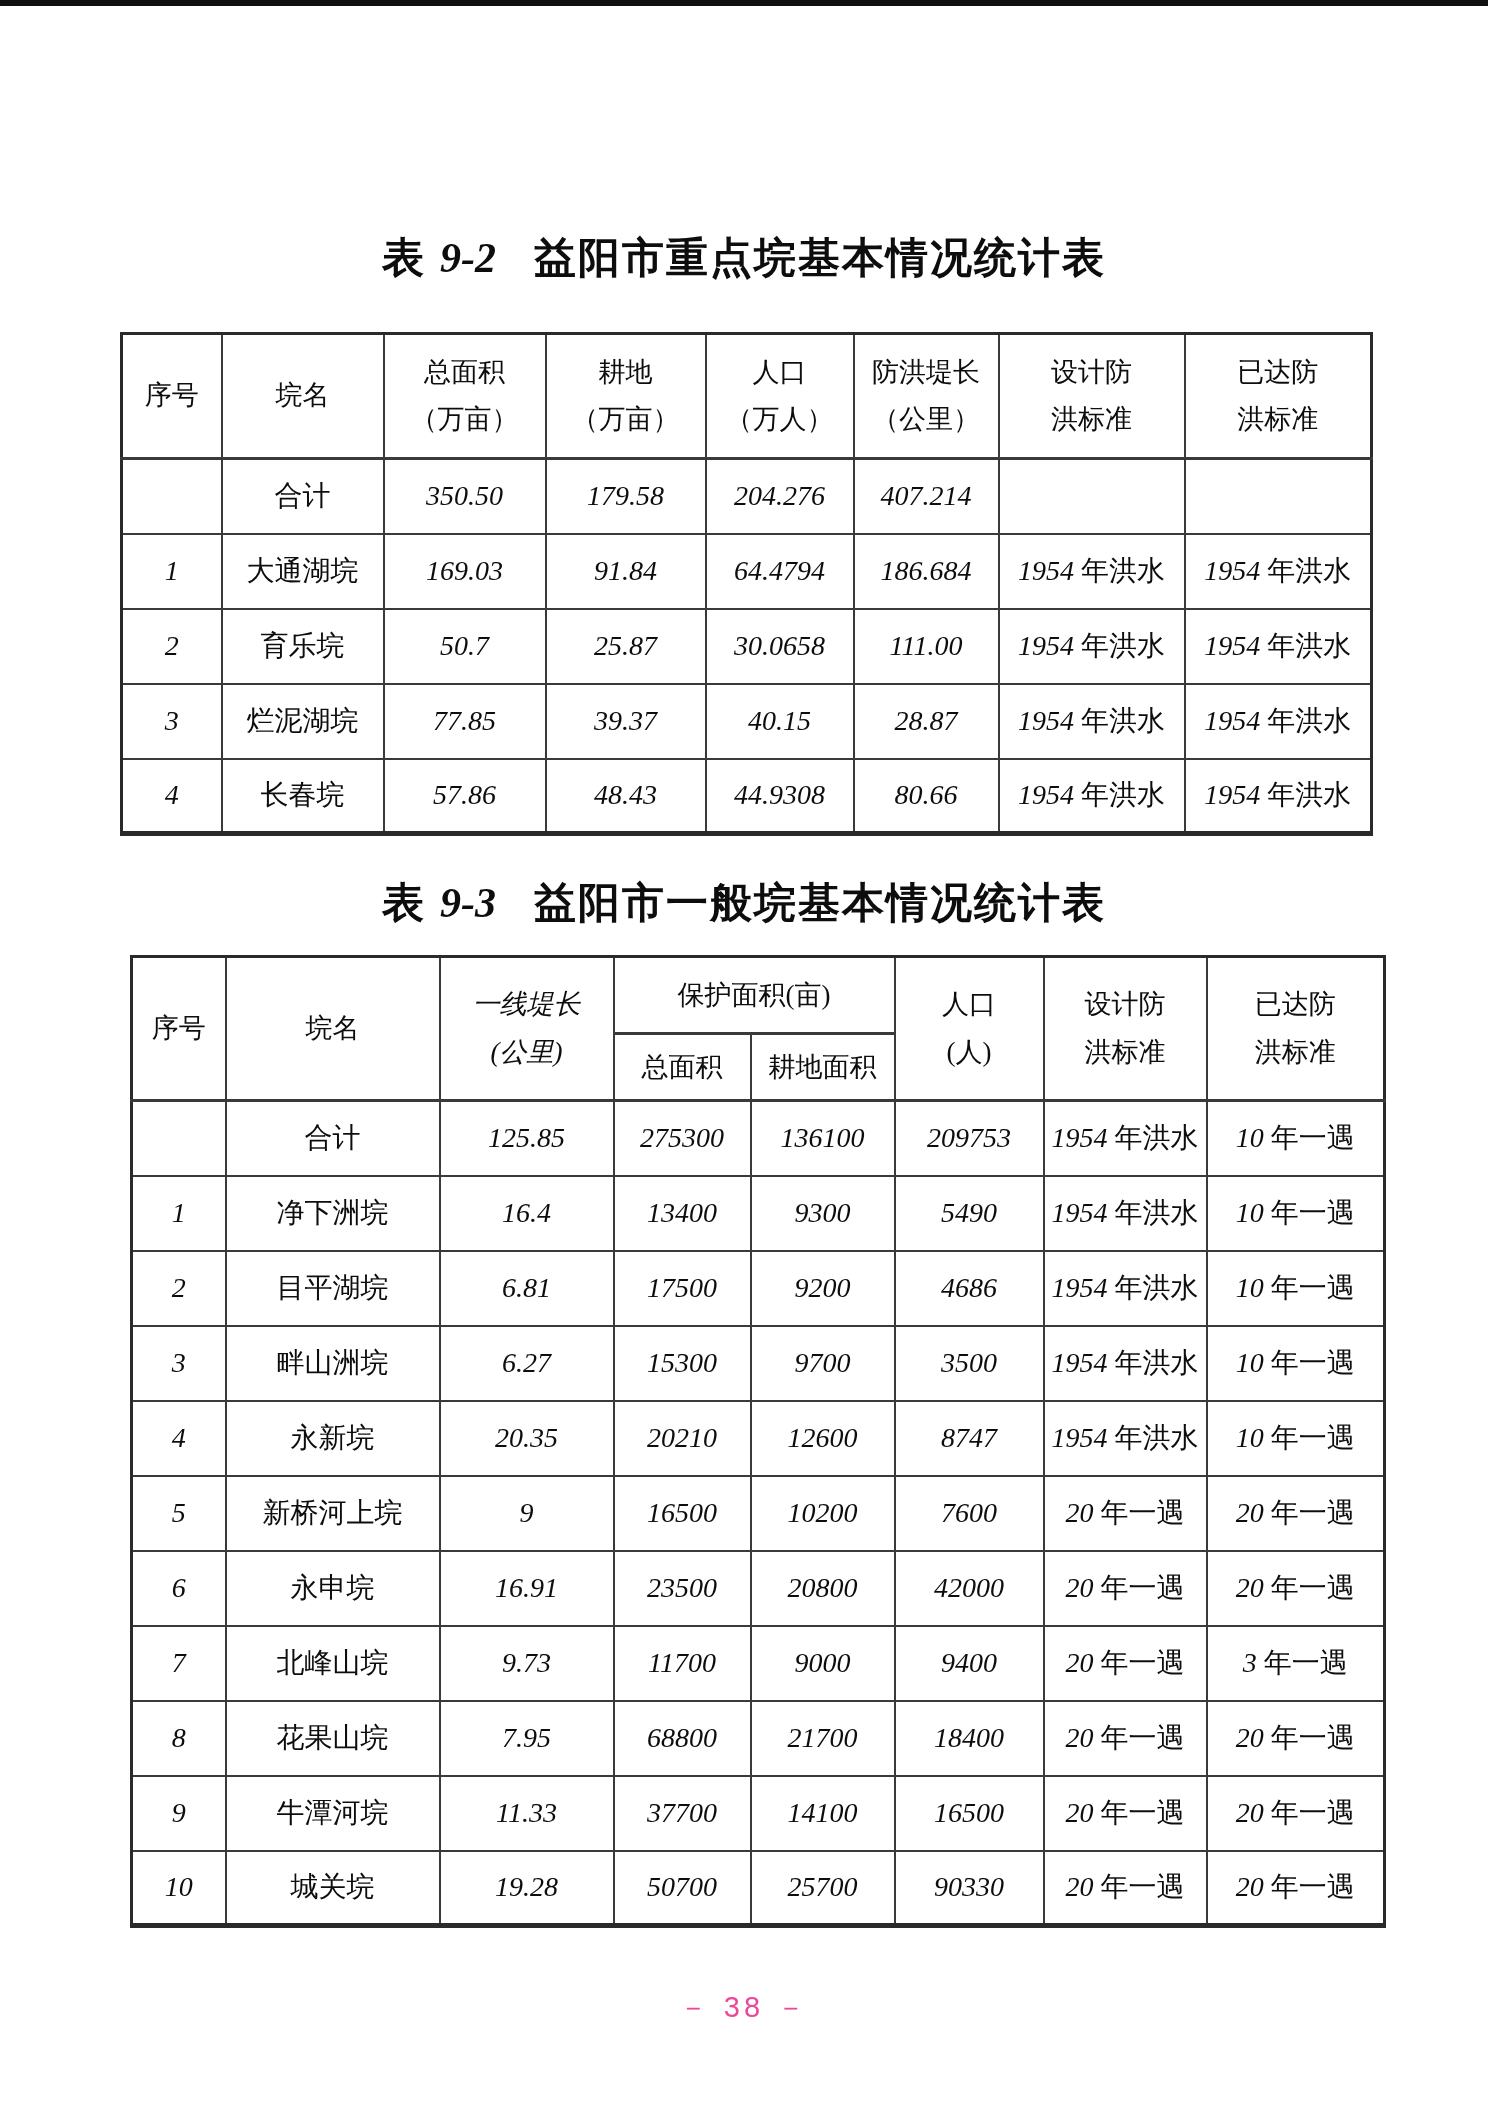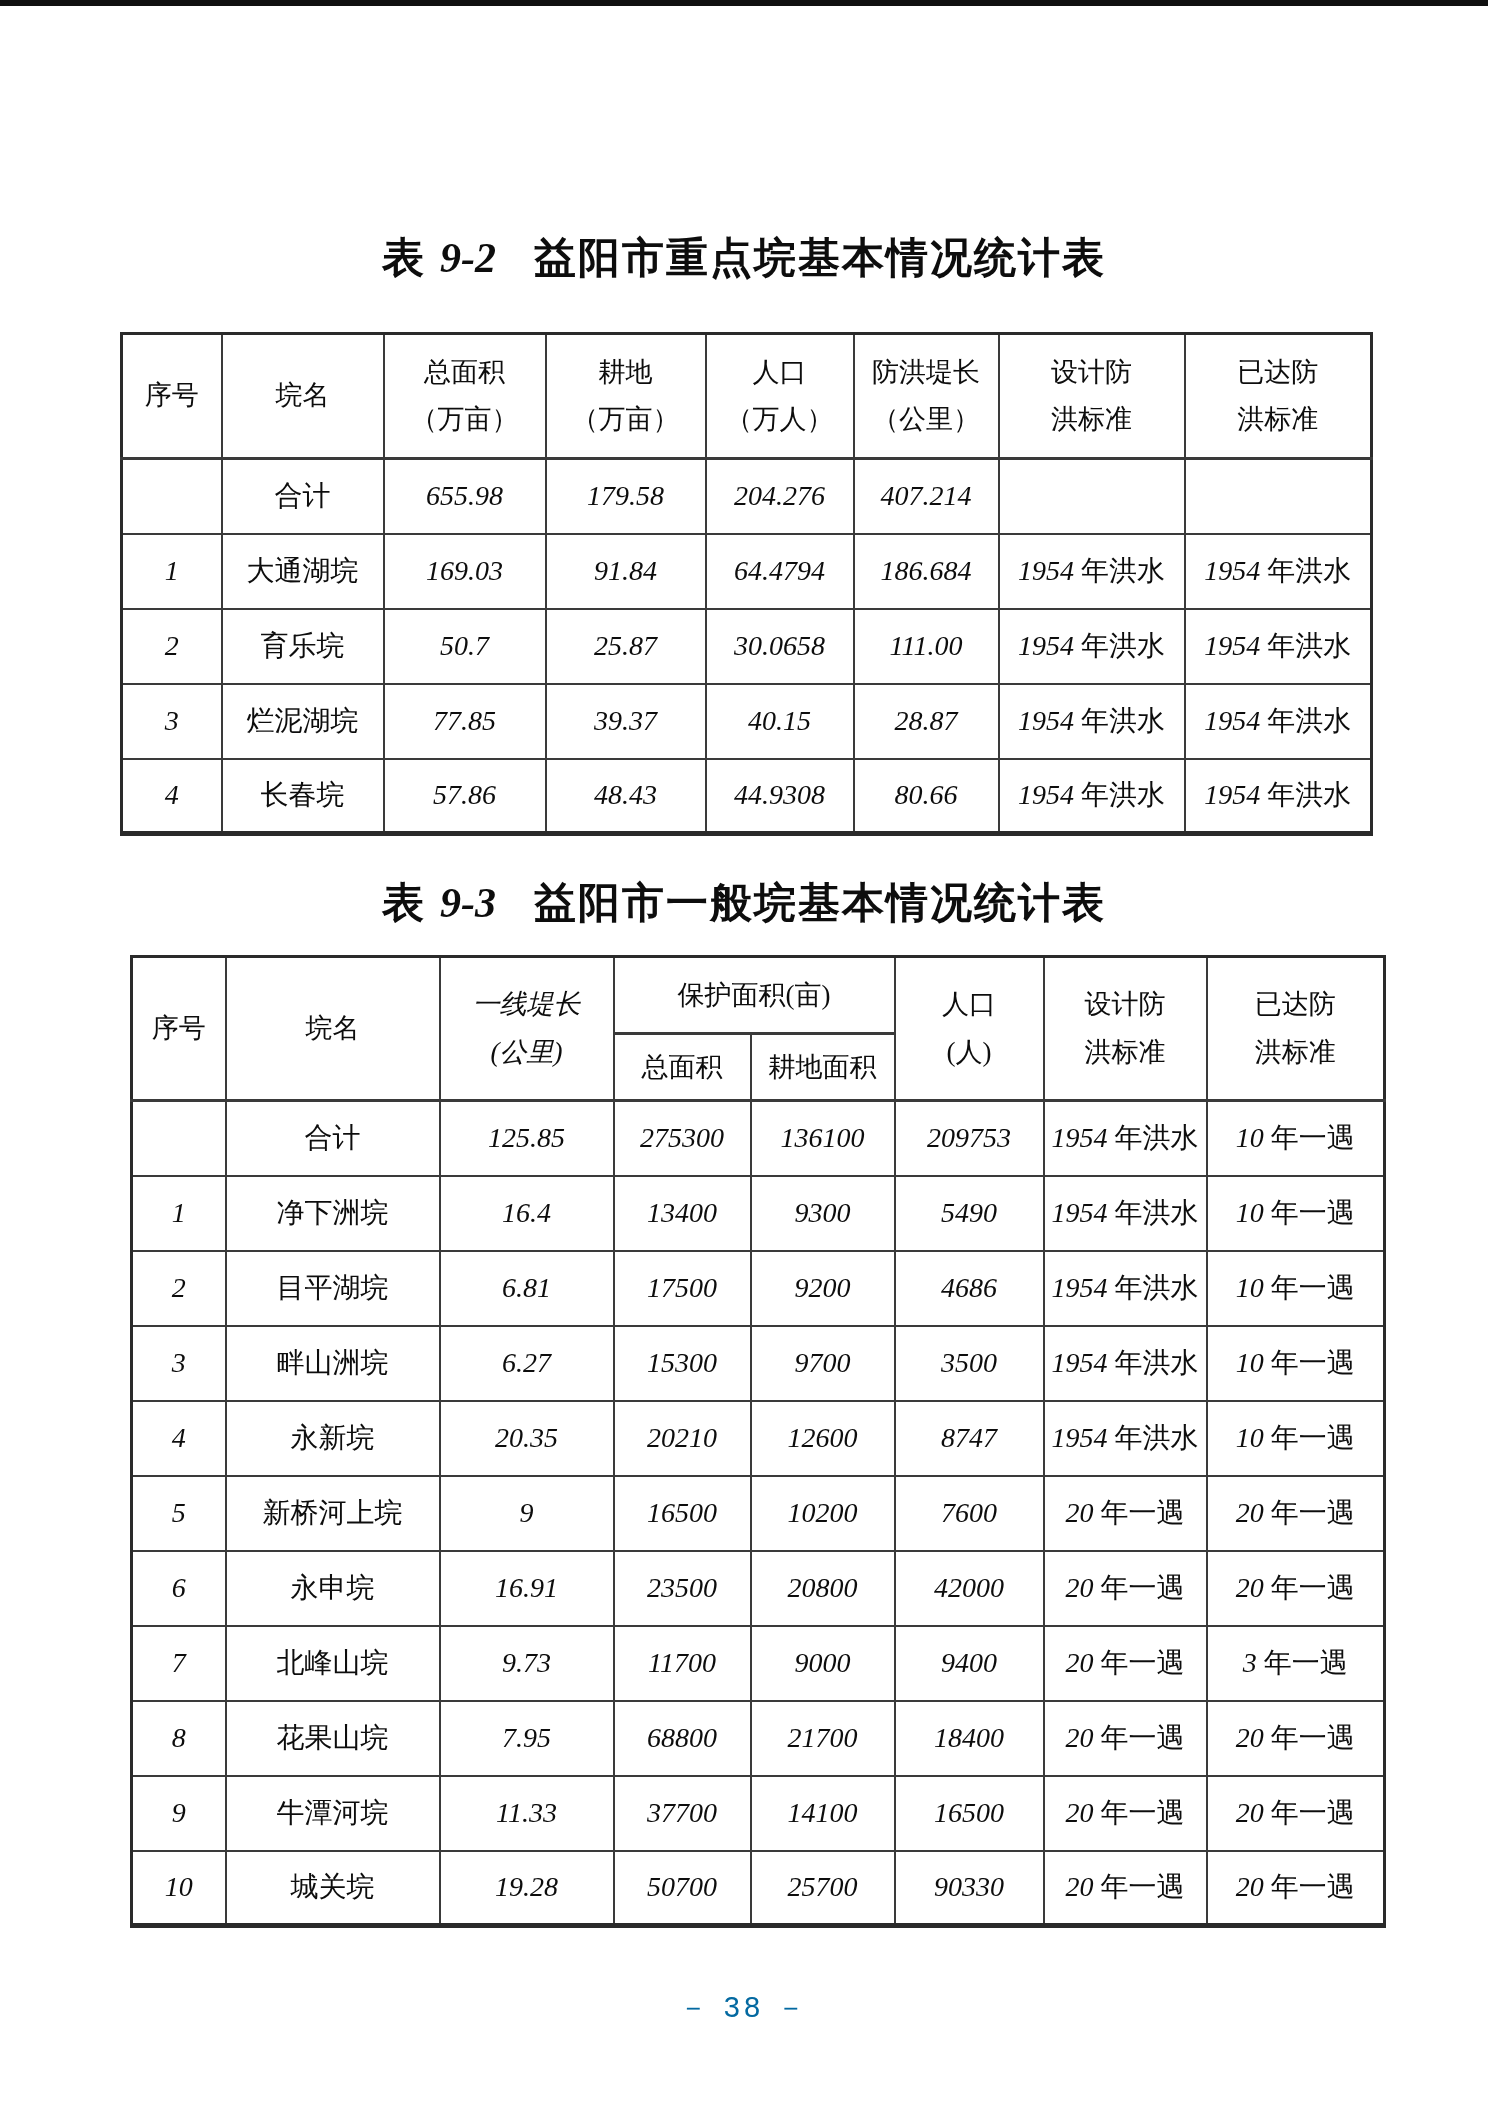--- a/index.html
+++ b/index.html
@@ -63,21 +63,21 @@
   .hl { display:block; line-height:1.75; }
   .italic { font-style:italic;text-align:center; }
   .num { font-style:italic; font-family:"Liberation Serif","DejaVu Serif",serif; }
 
   .page-number {
     position:absolute; top:1988px; left:0; width:100%;
     text-align:center;
     font-family:"Liberation Sans","DejaVu Sans",sans-serif;
     font-size:29px;
     letter-spacing:4px;
-    color:#0369a1;
+    color:#ec4899;
   }
 </style>
 </head>
 <body>
 
 <div class="scan-bar"></div>
 
 <div class="doc-title" id="title1">
   <span class="t-prefix">表</span><span class="t-num">9-2</span><span>益阳市重点垸基本情况统计表</span>
 </div>
@@ -124,21 +124,21 @@
       <th>
           <span class="hl">已达防</span>
           <span class="hl">洪标准</span>
         </th>
     </tr>
   </thead>
   <tbody>
       <tr>
         <td></td>
         <td>合计</td>
-        <td><span class="num">655.98</span></td>
+        <td><span class="num">350.50</span></td>
         <td><span class="num">179.58</span></td>
         <td><span class="num">204.276</span></td>
         <td><span class="num">407.214</span></td>
         <td></td>
         <td></td>
       </tr>
       <tr>
         <td><span class="num">1</span></td>
         <td>大通湖垸</td>
         <td><span class="num">169.03</span></td>

